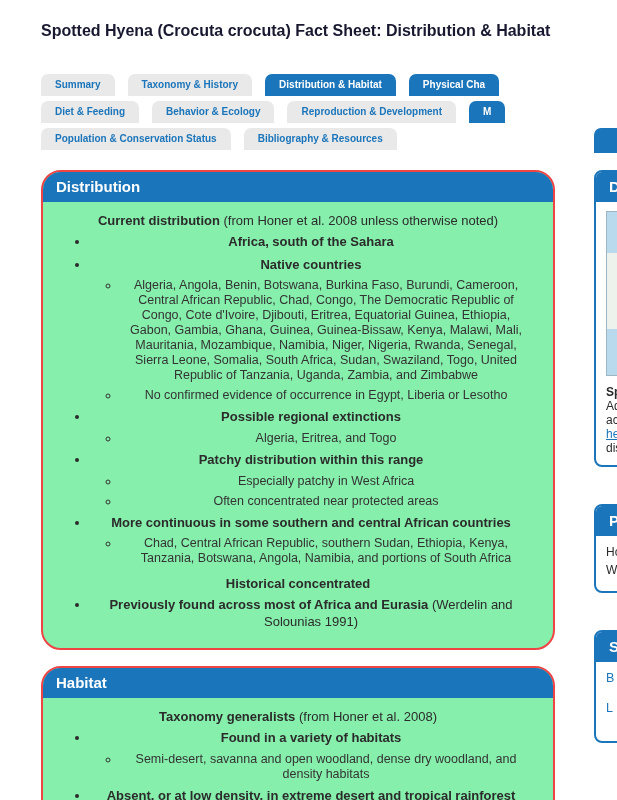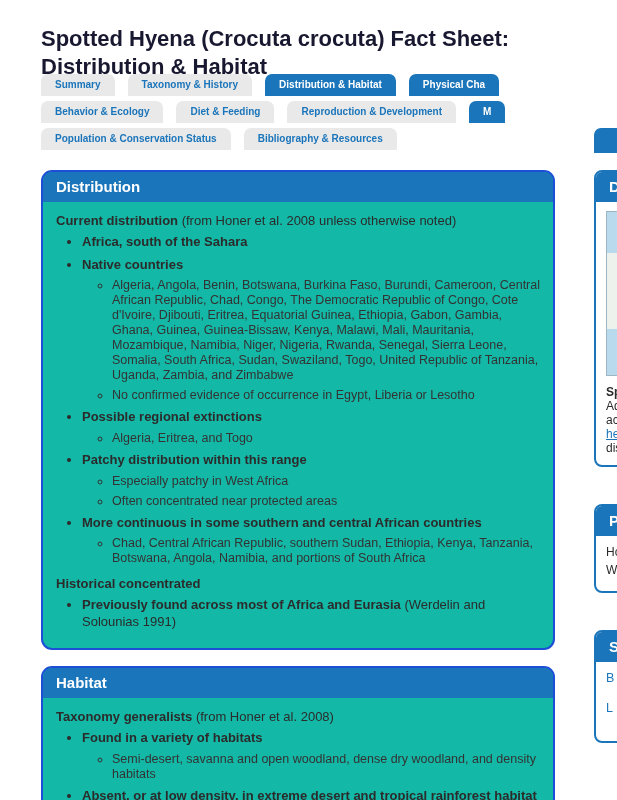--- a/index.html
+++ b/index.html
@@ -2,42 +2,42 @@
 <html><head>
 <meta charset="utf-8">
 <style>
   html,body{margin:0;padding:0;}
   body{
     width:617px;height:800px;overflow:hidden;position:relative;
     background:#ffffff;font-family:"Liberation Sans",sans-serif;color:#2b2b2b;
   }
   .page-title{
     position:absolute;left:41px;top:10px;width:560px;
-    font-size:22px;font-weight:bold;line-height:1.3;color:#181830;
+    font-size:16px;font-weight:bold;line-height:1.3;color:#181830;
   }
   
   .tabs{position:absolute;left:41px;top:74px;width:920px;}
   .tab-row{display:flex;gap:13px;margin-bottom:5px;position:relative;}
   .tab{
     background:#e9e9e9;color:#1b75ba;font-weight:bold;font-size:10px;
     padding:5px 14px 6px;border-radius:7px 7px 0 0;white-space:nowrap;cursor:pointer;
   }
   .tab.active{background:#1b75ba;color:#ffffff;}
   .tab.frag3{position:absolute;left:553px;top:0;width:70px;height:14px;}
   
   .main-col{position:absolute;left:41px;top:170px;width:514px;}
   .content-box{
-    border:2px solid #1d4ed8;border-radius:11px;background:#14b8a6;
+    border:2px solid #ef4444;border-radius:20px;background:#86efac;
     margin-bottom:16px;overflow:hidden;
   }
   .box-header{
     background:#1b75ba;color:#fff;font-weight:bold;font-size:15px;
     padding:6px 13px 7px;
   }
-  .box-body{padding:10px 13px 12px;font-size:13px;}
+  .box-body{padding:10px 21px 12px;font-size:13px;text-align:center;}
   .lead{margin:1px 0 6px;font-size:13px;}
   .sub-heading{font-weight:bold;margin:10px 0 6px;font-size:13px;}
   .b{font-weight:bold;}
   .n{font-weight:normal;}
   ul.l1{margin:0 0 2px;padding-left:26px;list-style:disc outside;}
   ul.l1 > li{font-weight:bold;font-size:13px;line-height:1.28;margin:0 0 6px;}
   ul.l2{margin:5px 0 0;padding-left:30px;list-style:circle outside;}
   ul.l2 > li{font-weight:normal;font-size:12.5px;line-height:15px;margin:0 0 5px;color:#333;}
   ul.last{margin-bottom:0;}
   
@@ -62,22 +62,22 @@
 <h1 class="page-title">Spotted Hyena (Crocuta crocuta) Fact Sheet: Distribution &amp; Habitat</h1>
 
 <nav class="tabs">
   <div class="tab-row">
     <div class="tab">Summary</div>
     <div class="tab">Taxonomy &amp; History</div>
     <div class="tab active">Distribution &amp; Habitat</div>
     <div class="tab active">Physical Cha</div>
   </div>
   <div class="tab-row">
+    <div class="tab">Diet &amp; Feeding</div>
     <div class="tab">Behavior &amp; Ecology</div>
-    <div class="tab">Diet &amp; Feeding</div>
     <div class="tab">Reproduction &amp; Development</div>
     <div class="tab active">M</div>
   </div>
   <div class="tab-row">
     <div class="tab">Population &amp; Conservation Status</div>
     <div class="tab">Bibliography &amp; Resources</div>
     <div class="tab active frag3"></div>
   </div>
 </nav>
 

